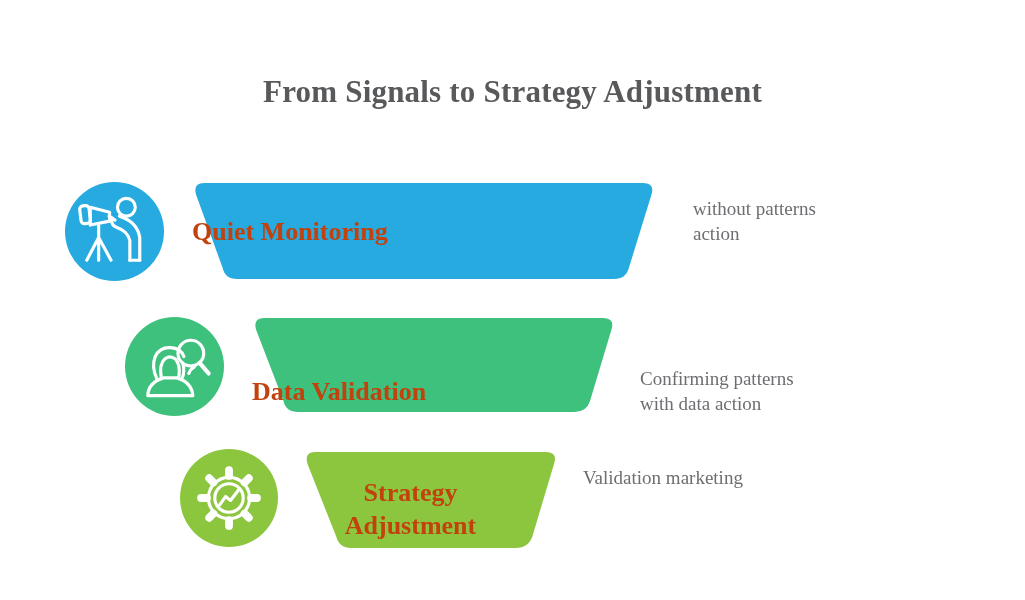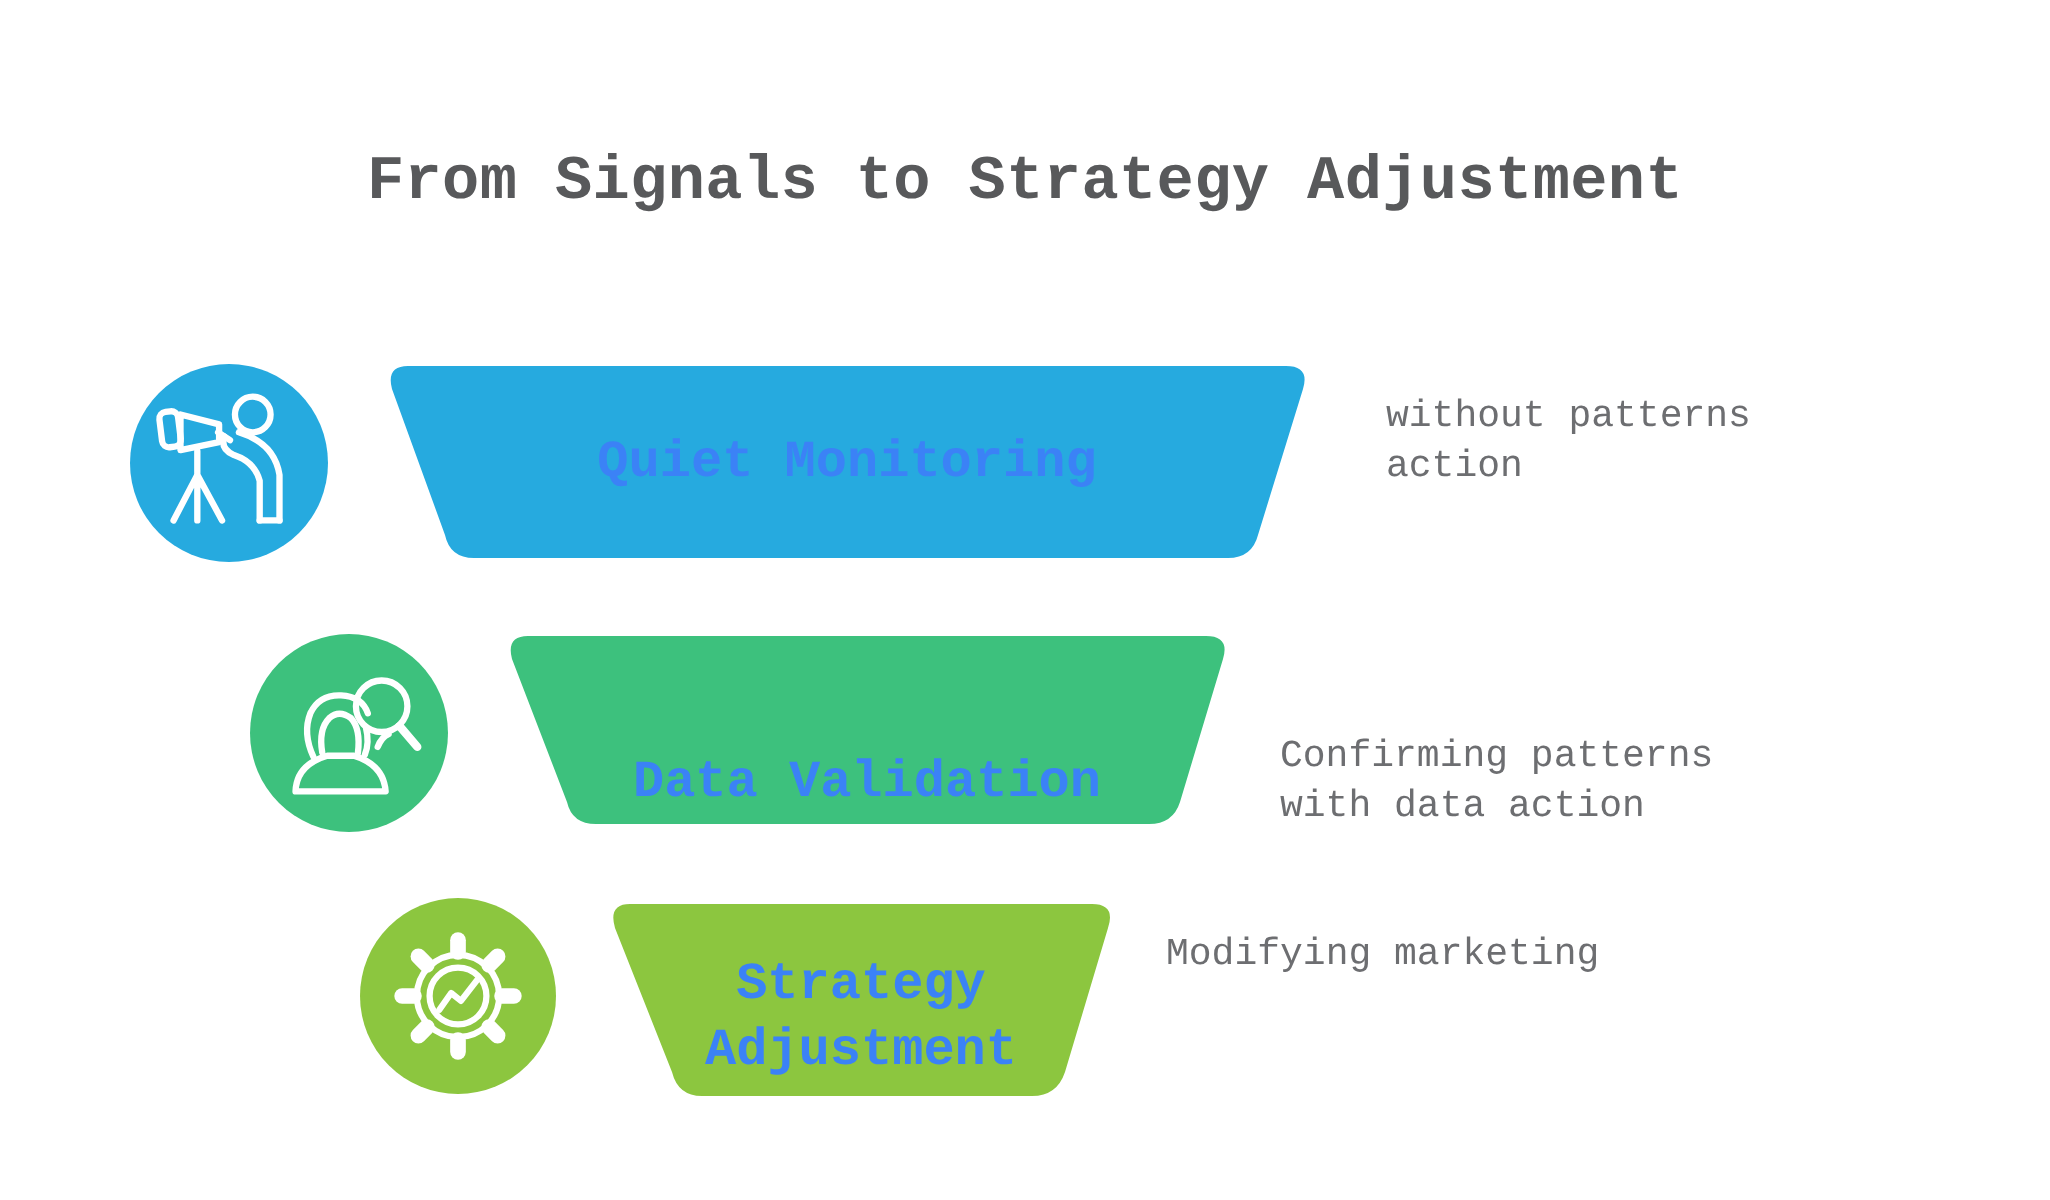--- a/index.html
+++ b/index.html
@@ -1,28 +1,28 @@
 <!DOCTYPE html>
 <html><head>
 <meta charset="utf-8">
 <style>
   html,body{margin:0;padding:0;background:#ffffff;}
   .canvas{
     position:relative;width:1025px;height:600px;background:#ffffff;
-    overflow:hidden;font-family:Liberation Mono, monospace;
+    overflow:hidden;font-family:Liberation Serif, serif;
   }
   .title{
     position:absolute;left:0;top:74px;width:1025px;text-align:center;
     font-size:31px;font-weight:bold;color:#58595B;letter-spacing:0.2px;margin:0;
   }
   .icon-svg{position:absolute;display:block;}
   .band-svg{position:absolute;display:block;}
   .band-label{
-    position:absolute;display:flex;align-items:center;justify-content:center;
-    text-align:center;color:#3b82f6;font-weight:bold;font-size:26px;line-height:33px;
+    position:absolute;display:flex;align-items:center;justify-content:flex-start;
+    text-align:center;color:#c2410c;font-weight:bold;font-size:26px;line-height:33px;
   }
   .band-label span{display:block;}
   .lbl-narrow{max-width:215px;}
   .desc{
     position:absolute;color:#6D6E71;font-size:19px;line-height:25px;
   }
   .ic{stroke:#FFFFFF;fill:none;stroke-width:3.2;stroke-linecap:round;stroke-linejoin:round;}
   .ic-thick{stroke:#FFFFFF;fill:none;stroke-width:8;stroke-linecap:round;}
   .ic-handle{stroke:#FFFFFF;fill:none;stroke-width:4.2;stroke-linecap:round;}
 </style>
@@ -121,17 +121,17 @@
 
     <svg class="band-svg" style="left:303px;top:452px;" width="255" height="96" viewBox="0 0 255 96">
       <path d="M 12 0 H 243 Q 255 0 251 12 L 229.5 84 Q 225.5 96 213 96 H 48 Q 36 96 33 84 L 4.5 12 Q 1 0 12 0 Z" fill="#8CC63F"></path>
     </svg>
 
     <div class="band-label" style="left:303px;top:452px;width:255px;height:114px;">
       <span class="lbl-narrow">Strategy Adjustment</span>
     </div>
 
     <div class="desc" style="left:583px;top:465px;">
-      <div>Modifying marketing</div>
+      <div>Validation marketing</div>
     </div>
   </div>
 
 </div>
 
 </body></html>

